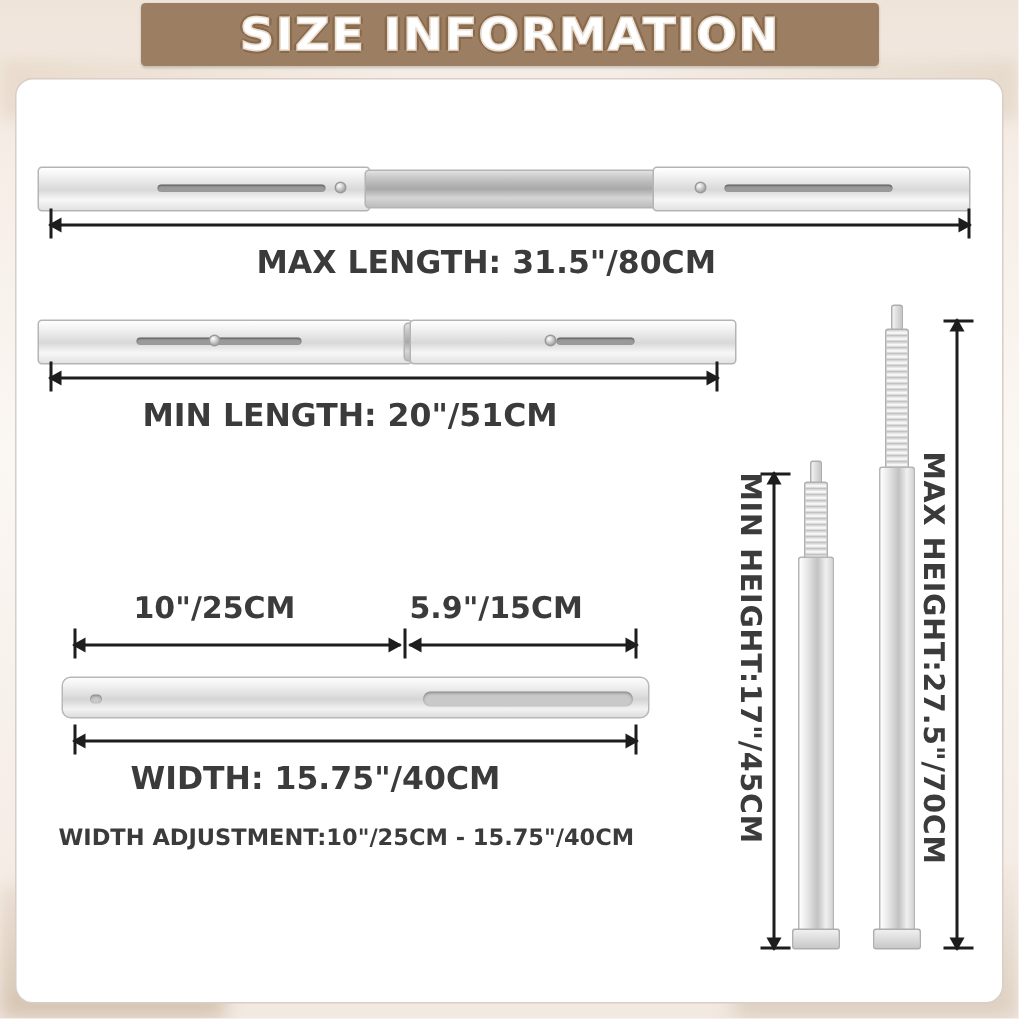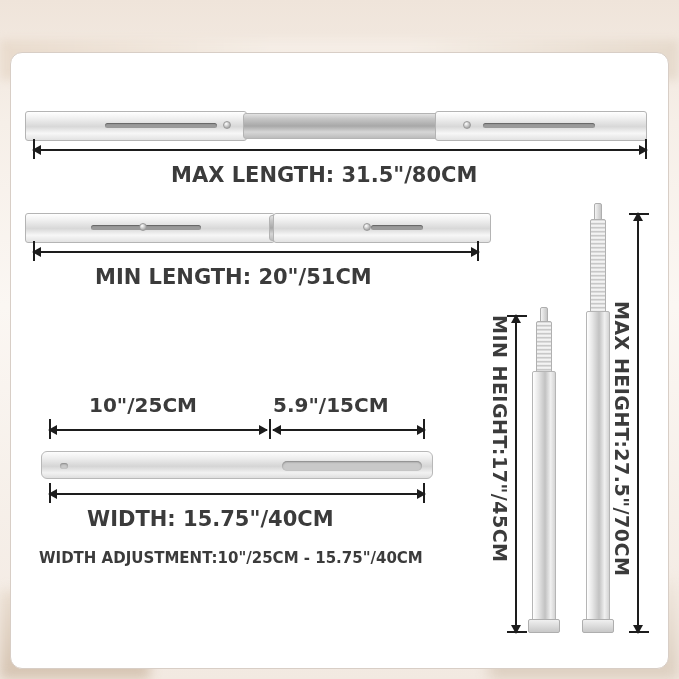--- a/index.html
+++ b/index.html
@@ -240,20 +240,25 @@
 </style>
 </head>
 <body>
 
 <div class="page">
 
   <div class="bg-blur-top"></div>
   <div class="bg-blur-left"></div>
   <div class="bg-blur-right"></div>
 
+  <div class="banner">
+    <div class="banner-tail-left"></div>
+    <div class="banner-tail-right"></div>
+    <div class="banner-title">SIZE INFORMATION</div>
+  </div>
 
   <div class="card">
 
     <div class="rod">
       <div class="rod-seg light" style="left:14px; top:58px; width:222px; height:30px;"></div>
       <div class="rod-seg dark" style="left:232px; top:60px; width:198px; height:26px;"></div>
       <div class="rod-seg light" style="left:424px; top:58px; width:212px; height:30px;"></div>
       <div class="slot" style="left:94px; top:70px; width:112px; height:5px;"></div>
       <div class="slot" style="left:472px; top:70px; width:112px; height:5px;"></div>
       <div class="screw" style="left:212px; top:68px;"></div>

